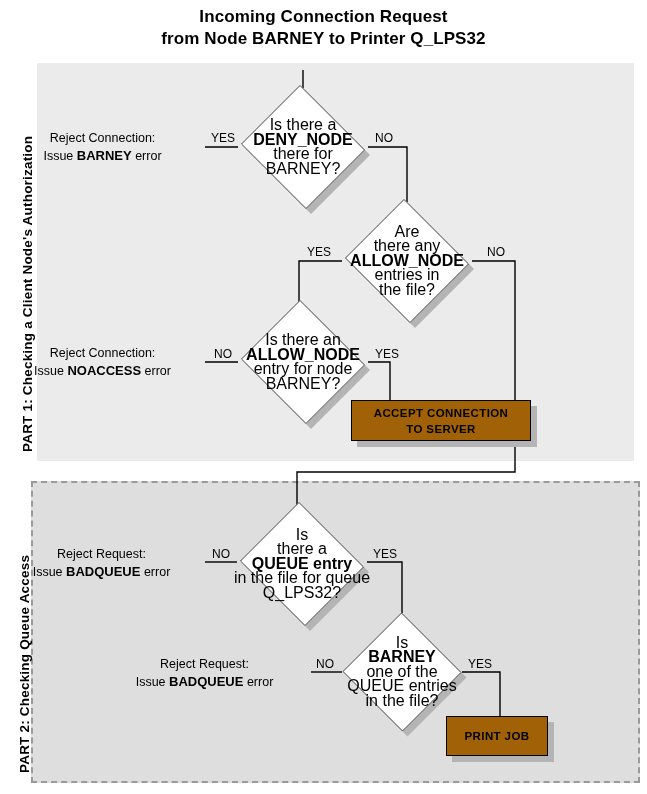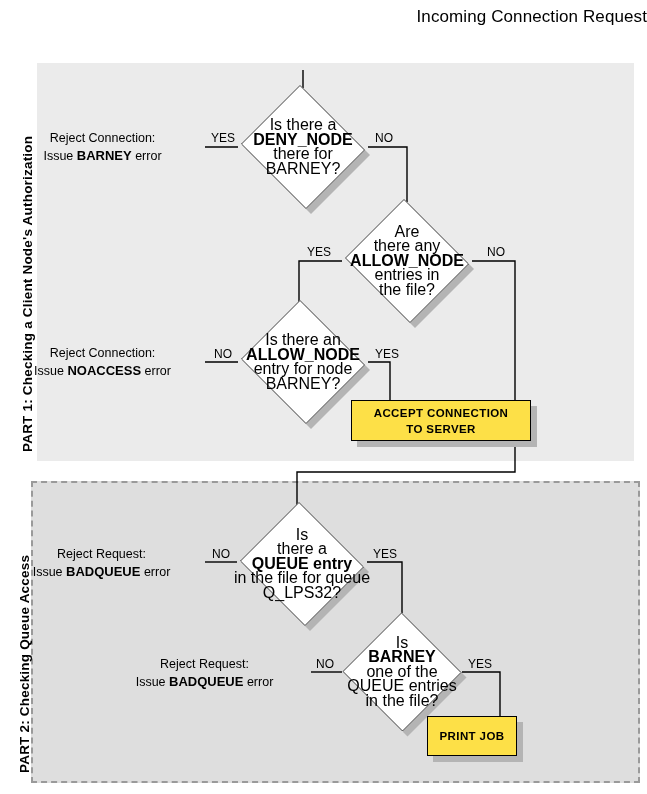--- a/index.html
+++ b/index.html
@@ -19,23 +19,23 @@
     position: absolute;
     left: 0; top: 0;
     width: 647px; height: 794px;
   }
 
   
   .title {
     position: absolute;
     left: 0; top: 6px;
     width: 647px;
-    text-align: right;
+    text-align: center;
     font-size: 17px;
-    font-weight: normal;
+    font-weight: bold;
     line-height: 22px;
     letter-spacing: 0.1px;
   }
   .title .line { display: block; }
 
   
   .panel {
     position: absolute;
     box-sizing: border-box;
   }
@@ -114,21 +114,21 @@
   .box .shadow {
     position: absolute;
     left: 6px; top: 6px;
     width: 100%; height: 100%;
     background: #b4b4b4;
   }
   .box .face {
     position: absolute;
     left: 0; top: 0;
     width: 100%; height: 100%;
-    background: #fde047;
+    background: #a16207;
     border: 1.6px solid #000000;
     box-sizing: border-box;
     display: flex;
     flex-direction: column;
     align-items: center;
     justify-content: center;
     font-size: 11.5px;
     font-weight: bold;
     line-height: 16px;
     letter-spacing: 0.4px;
@@ -153,20 +153,21 @@
   }
   .reject b { font-weight: bold; font-size: 13px; }
 </style>
 </head>
 <body>
 
 <div id="stage">
 
   <div class="title">
     <span class="line">Incoming Connection Request</span>
+    <span class="line">from Node BARNEY to Printer Q_LPS32</span>
   </div>
 
   <div class="panel panel-1"></div>
   <div class="panel panel-2"></div>
 
   <div class="part-label part-label-1">PART 1: Checking a Client Node's Authorization</div>
   <div class="part-label part-label-2">PART 2: Checking Queue Access</div>
 
   <svg id="wires" viewBox="0 0 647 794">
 
@@ -254,21 +255,21 @@
   </div>
 
   <div class="box" style="left:351px; top:400px; width:180px; height:41px;">
     <div class="shadow"></div>
     <div class="face">
       <span>ACCEPT CONNECTION</span>
       <span>TO SERVER</span>
     </div>
   </div>
 
-  <div class="box" style="left:427px; top:716px; width:90px; height:40px;border-radius:19px;">
+  <div class="box" style="left:446px; top:716px; width:102px; height:40px;border-radius:19px;">
     <div class="shadow"></div>
     <div class="face">
       <span>PRINT JOB</span>
     </div>
   </div>
 
   <div class="branch" style="left:211px; top:132px;">YES</div>
   <div class="branch" style="left:375px; top:132px;">NO</div>
 
   <div class="branch" style="left:307px; top:246px;">YES</div>

